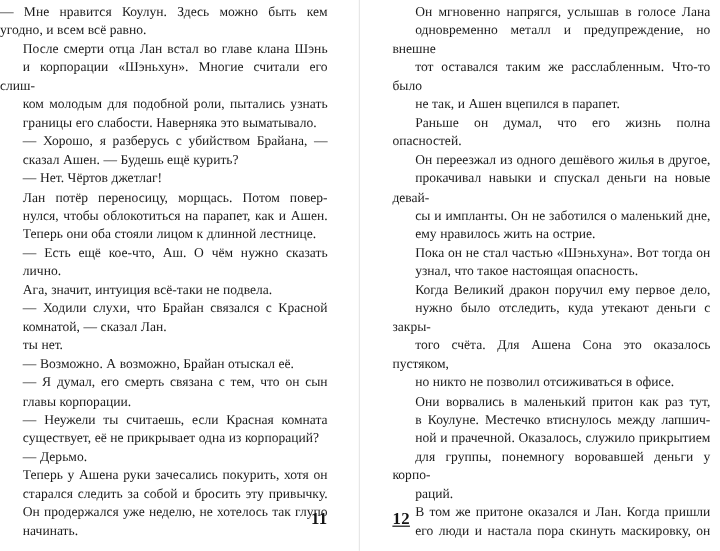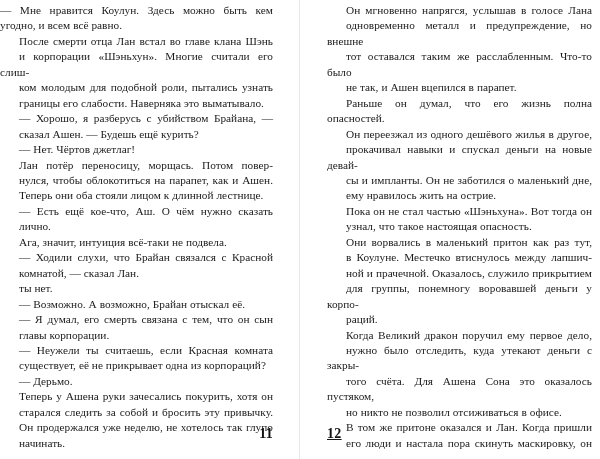--- a/index.html
+++ b/index.html
@@ -186,33 +186,33 @@
           <span class="line">Он переезжал из одного дешёвого жилья в другое,</span>
           <span class="line">прокачивал навыки и спускал деньги на новые девай-</span>
           <span class="line">сы и импланты. Он не заботился о маленький дне,</span>
           <span class="line last">ему нравилось жить на острие.</span>
         </p>
         <p class="para">
           <span class="line indent">Пока он не стал частью «Шэньхуна». Вот тогда он</span>
           <span class="line last">узнал, что такое настоящая опасность.</span>
         </p>
         <p class="para">
+          <span class="line indent">Когда Великий дракон поручил ему первое дело,</span>
+          <span class="line">нужно было отследить, куда утекают деньги с закры-</span>
+          <span class="line">того счёта. Для Ашена Сона это оказалось пустяком,</span>
+          <span class="line last">но никто не позволил отсиживаться в офисе.</span>
+        </p>
+        <p class="para">
           <span class="line indent">Они ворвались в маленький притон как раз тут,</span>
           <span class="line">в Коулуне. Местечко втиснулось между лапшич-</span>
           <span class="line">ной и прачечной. Оказалось, служило прикрытием</span>
           <span class="line">для группы, понемногу воровавшей деньги у корпо-</span>
           <span class="line last">раций.</span>
         </p>
         <p class="para">
-          <span class="line indent">Когда Великий дракон поручил ему первое дело,</span>
-          <span class="line">нужно было отследить, куда утекают деньги с закры-</span>
-          <span class="line">того счёта. Для Ашена Сона это оказалось пустяком,</span>
-          <span class="line last">но никто не позволил отсиживаться в офисе.</span>
-        </p>
-        <p class="para">
           <span class="line indent">В том же притоне оказался и Лан. Когда пришли</span>
           <span class="line">его люди и настала пора скинуть маскировку, он</span>
         </p>
       </div>
     <div class="folio" id="folio-right">12</div>
   </div>
 
 </div>
 
 </body></html>

